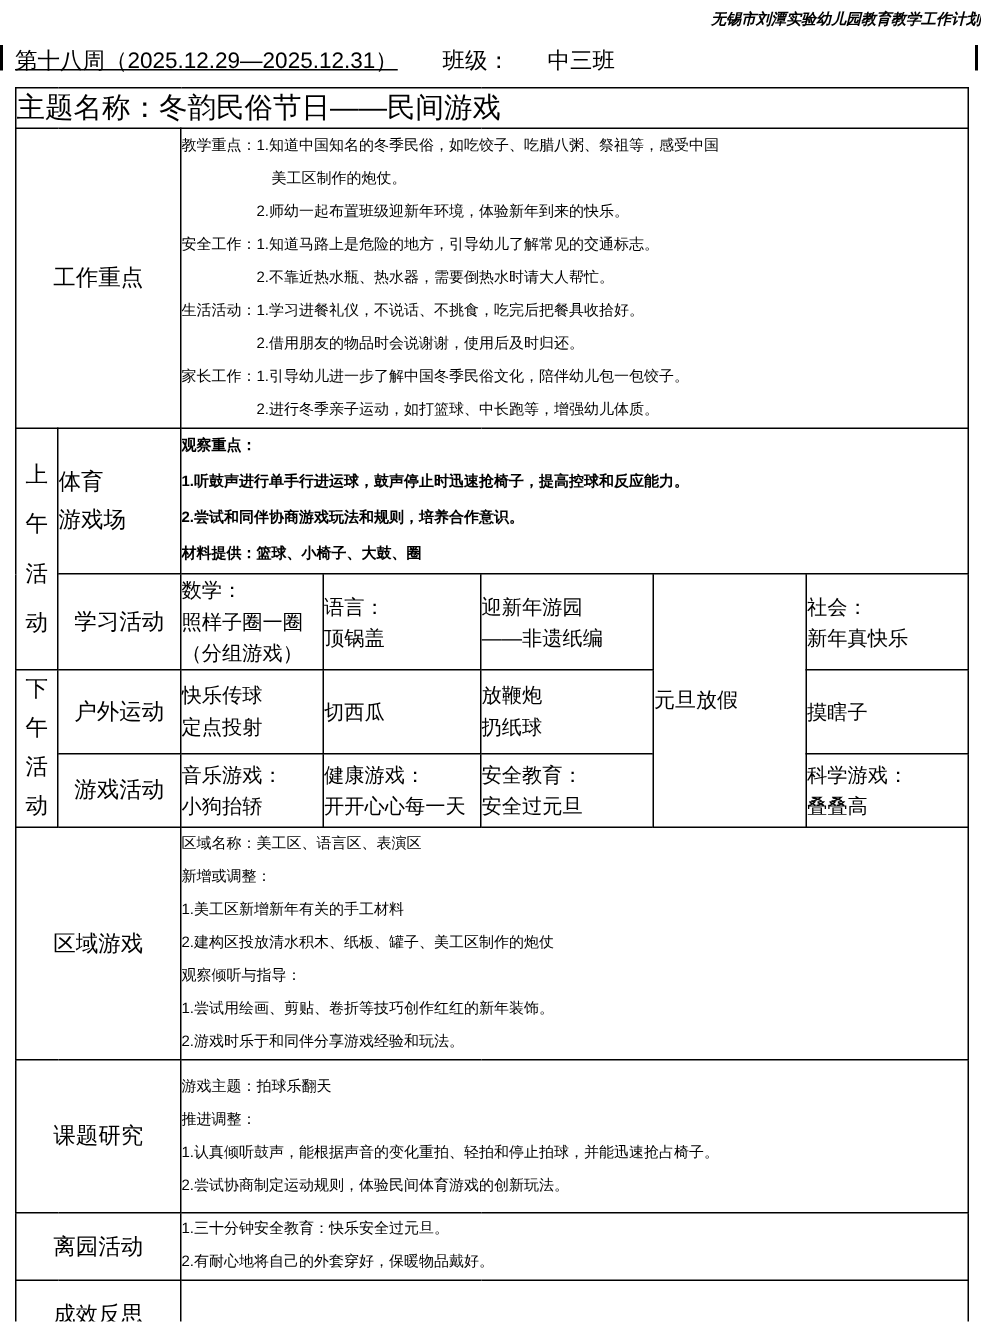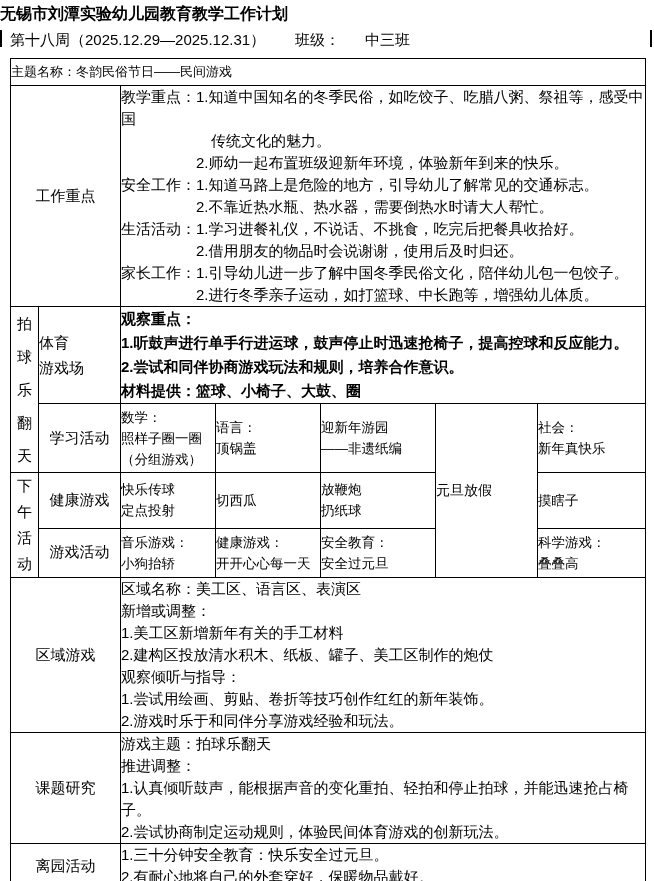--- a/index.html
+++ b/index.html
@@ -2,54 +2,54 @@
 <html><head>
 <meta charset="utf-8">
 <style>
   html,body { margin:0; padding:0; }
   body {
     width:654px; height:881px; background:#ffffff; color:#000000;
     font-family:"Liberation Sans", sans-serif;
     position:relative; overflow:hidden;
   }
   .doc-title {
-    padding-top:4px; text-align:left; font-weight:bold;
-    font-size:16px; line-height:19px;
+    padding-top:4px; text-align:right; font-weight:bold;
+    font-size:10px; line-height:19px;font-style:italic;
   }
   .meta-row { position:relative; margin-top:8px; height:19px; font-size:15px; }
-  .m-week   { position:absolute; left:10px;  top:0; white-space:nowrap; }
+  .m-week   { position:absolute; left:10px;  top:0; white-space:nowrap;text-decoration:underline; }
   .m-class  { position:absolute; left:295px; top:0; white-space:nowrap; }
   .m-class .val { margin-left:25px; }
   .m-teacher{ position:absolute; left:450px; top:0; white-space:nowrap; }
   .edge-tick { position:absolute; width:2px; height:17px; background:#000; top:30px; }
   .edge-tick.left { left:0; }
   .edge-tick.right { left:650px; }
 
   table.plan {
     border-collapse:collapse; table-layout:fixed;
     width:635px; margin-left:10px; margin-top:8px;
   }
   table.plan td { border:1.5px solid #000; padding:0; vertical-align:middle; overflow:hidden; }
 
-  .theme-cell { font-size:13px; padding:2px 2px 2px 8px; }
+  .theme-cell { font-size:19px; padding:2px 2px 2px 8px; }
 
   .label-cell { text-align:center; font-size:15px; }
   .sports-label {
     text-align:left; padding-left:4px; white-space:pre-line;
     line-height:25px; font-size:15px;
   }
   .vstack {
     width:16px; margin:0 auto; word-break:break-all;
     text-align:center; font-size:15px;
   }
   .vstack.morning   { line-height:33px; }
   .vstack.afternoon { line-height:26px; }
 
   .content-cell { vertical-align:top; padding:2px 3px 0 3px; }
-  .content-cell .line { font-size:15px; line-height:22px; white-space:pre-wrap; }
+  .content-cell .line { font-size:10px; line-height:22px; white-space:pre-wrap; }
   .lh24 .line { line-height:24px;font-weight:bold; }
   .padt6 { padding-top:6px;margin-left:12px; }
 
   .grid-cell {
     white-space:pre-line; font-size:13.5px; line-height:21px;
     padding:0 2px 0 4px; vertical-align:middle;
   }
   .holiday-cell { padding-left:8px; font-size:14px; }
 </style>
 </head>
@@ -77,34 +77,34 @@
 
   <tbody>
       <tr style="height:27px">
     <td class="theme-cell" colspan="7">主题名称：冬韵民俗节日——民间游戏</td>
   </tr>
 
   <tr style="height:200px">
     <td class="label-cell" colspan="2">工作重点</td>
     <td class="content-cell" colspan="5">
       <div class="line">教学重点：1.知道中国知名的冬季民俗，如吃饺子、吃腊八粥、祭祖等，感受中国</div>
-          <div class="line">　　　　　　传统文化的魅力。</div>
+          <div class="line">　　　　　　美工区制作的炮仗。</div>
           <div class="line">　　　　　2.师幼一起布置班级迎新年环境，体验新年到来的快乐。</div>
           <div class="line">安全工作：1.知道马路上是危险的地方，引导幼儿了解常见的交通标志。</div>
           <div class="line">　　　　　2.不靠近热水瓶、热水器，需要倒热水时请大人帮忙。</div>
           <div class="line">生活活动：1.学习进餐礼仪，不说话、不挑食，吃完后把餐具收拾好。</div>
           <div class="line">　　　　　2.借用朋友的物品时会说谢谢，使用后及时归还。</div>
           <div class="line">家长工作：1.引导幼儿进一步了解中国冬季民俗文化，陪伴幼儿包一包饺子。</div>
           <div class="line">　　　　　2.进行冬季亲子运动，如打篮球、中长跑等，增强幼儿体质。</div>
     </td>
   </tr>
 
   <tr style="height:97px">
     <td rowspan="2">
-      <div class="vstack morning">拍球乐翻天</div>
+      <div class="vstack morning">上午活动</div>
     </td>
     <td class="sports-label">体育
 游戏场</td>
     <td class="content-cell lh24" colspan="5">
       <div class="line">观察重点：</div>
           <div class="line">1.听鼓声进行单手行进运球，鼓声停止时迅速抢椅子，提高控球和反应能力。</div>
           <div class="line">2.尝试和同伴协商游戏玩法和规则，培养合作意识。</div>
           <div class="line">材料提供：篮球、小椅子、大鼓、圈</div>
     </td>
   </tr>
@@ -120,21 +120,21 @@
 ——非遗纸编</td>
     <td class="holiday-cell" rowspan="3">元旦放假</td>
     <td class="grid-cell">社会：
 新年真快乐</td>
   </tr>
 
   <tr style="height:52px">
     <td rowspan="2">
       <div class="vstack afternoon">下午活动</div>
     </td>
-    <td class="label-cell">健康游戏</td>
+    <td class="label-cell">户外运动</td>
     <td class="grid-cell">快乐传球
 定点投射</td>
     <td class="grid-cell">切西瓜</td>
     <td class="grid-cell">放鞭炮
 扔纸球</td>
     <td class="grid-cell">摸瞎子</td>
   </tr>
 
   <tr style="height:46px">
     <td class="label-cell">游戏活动</td>

